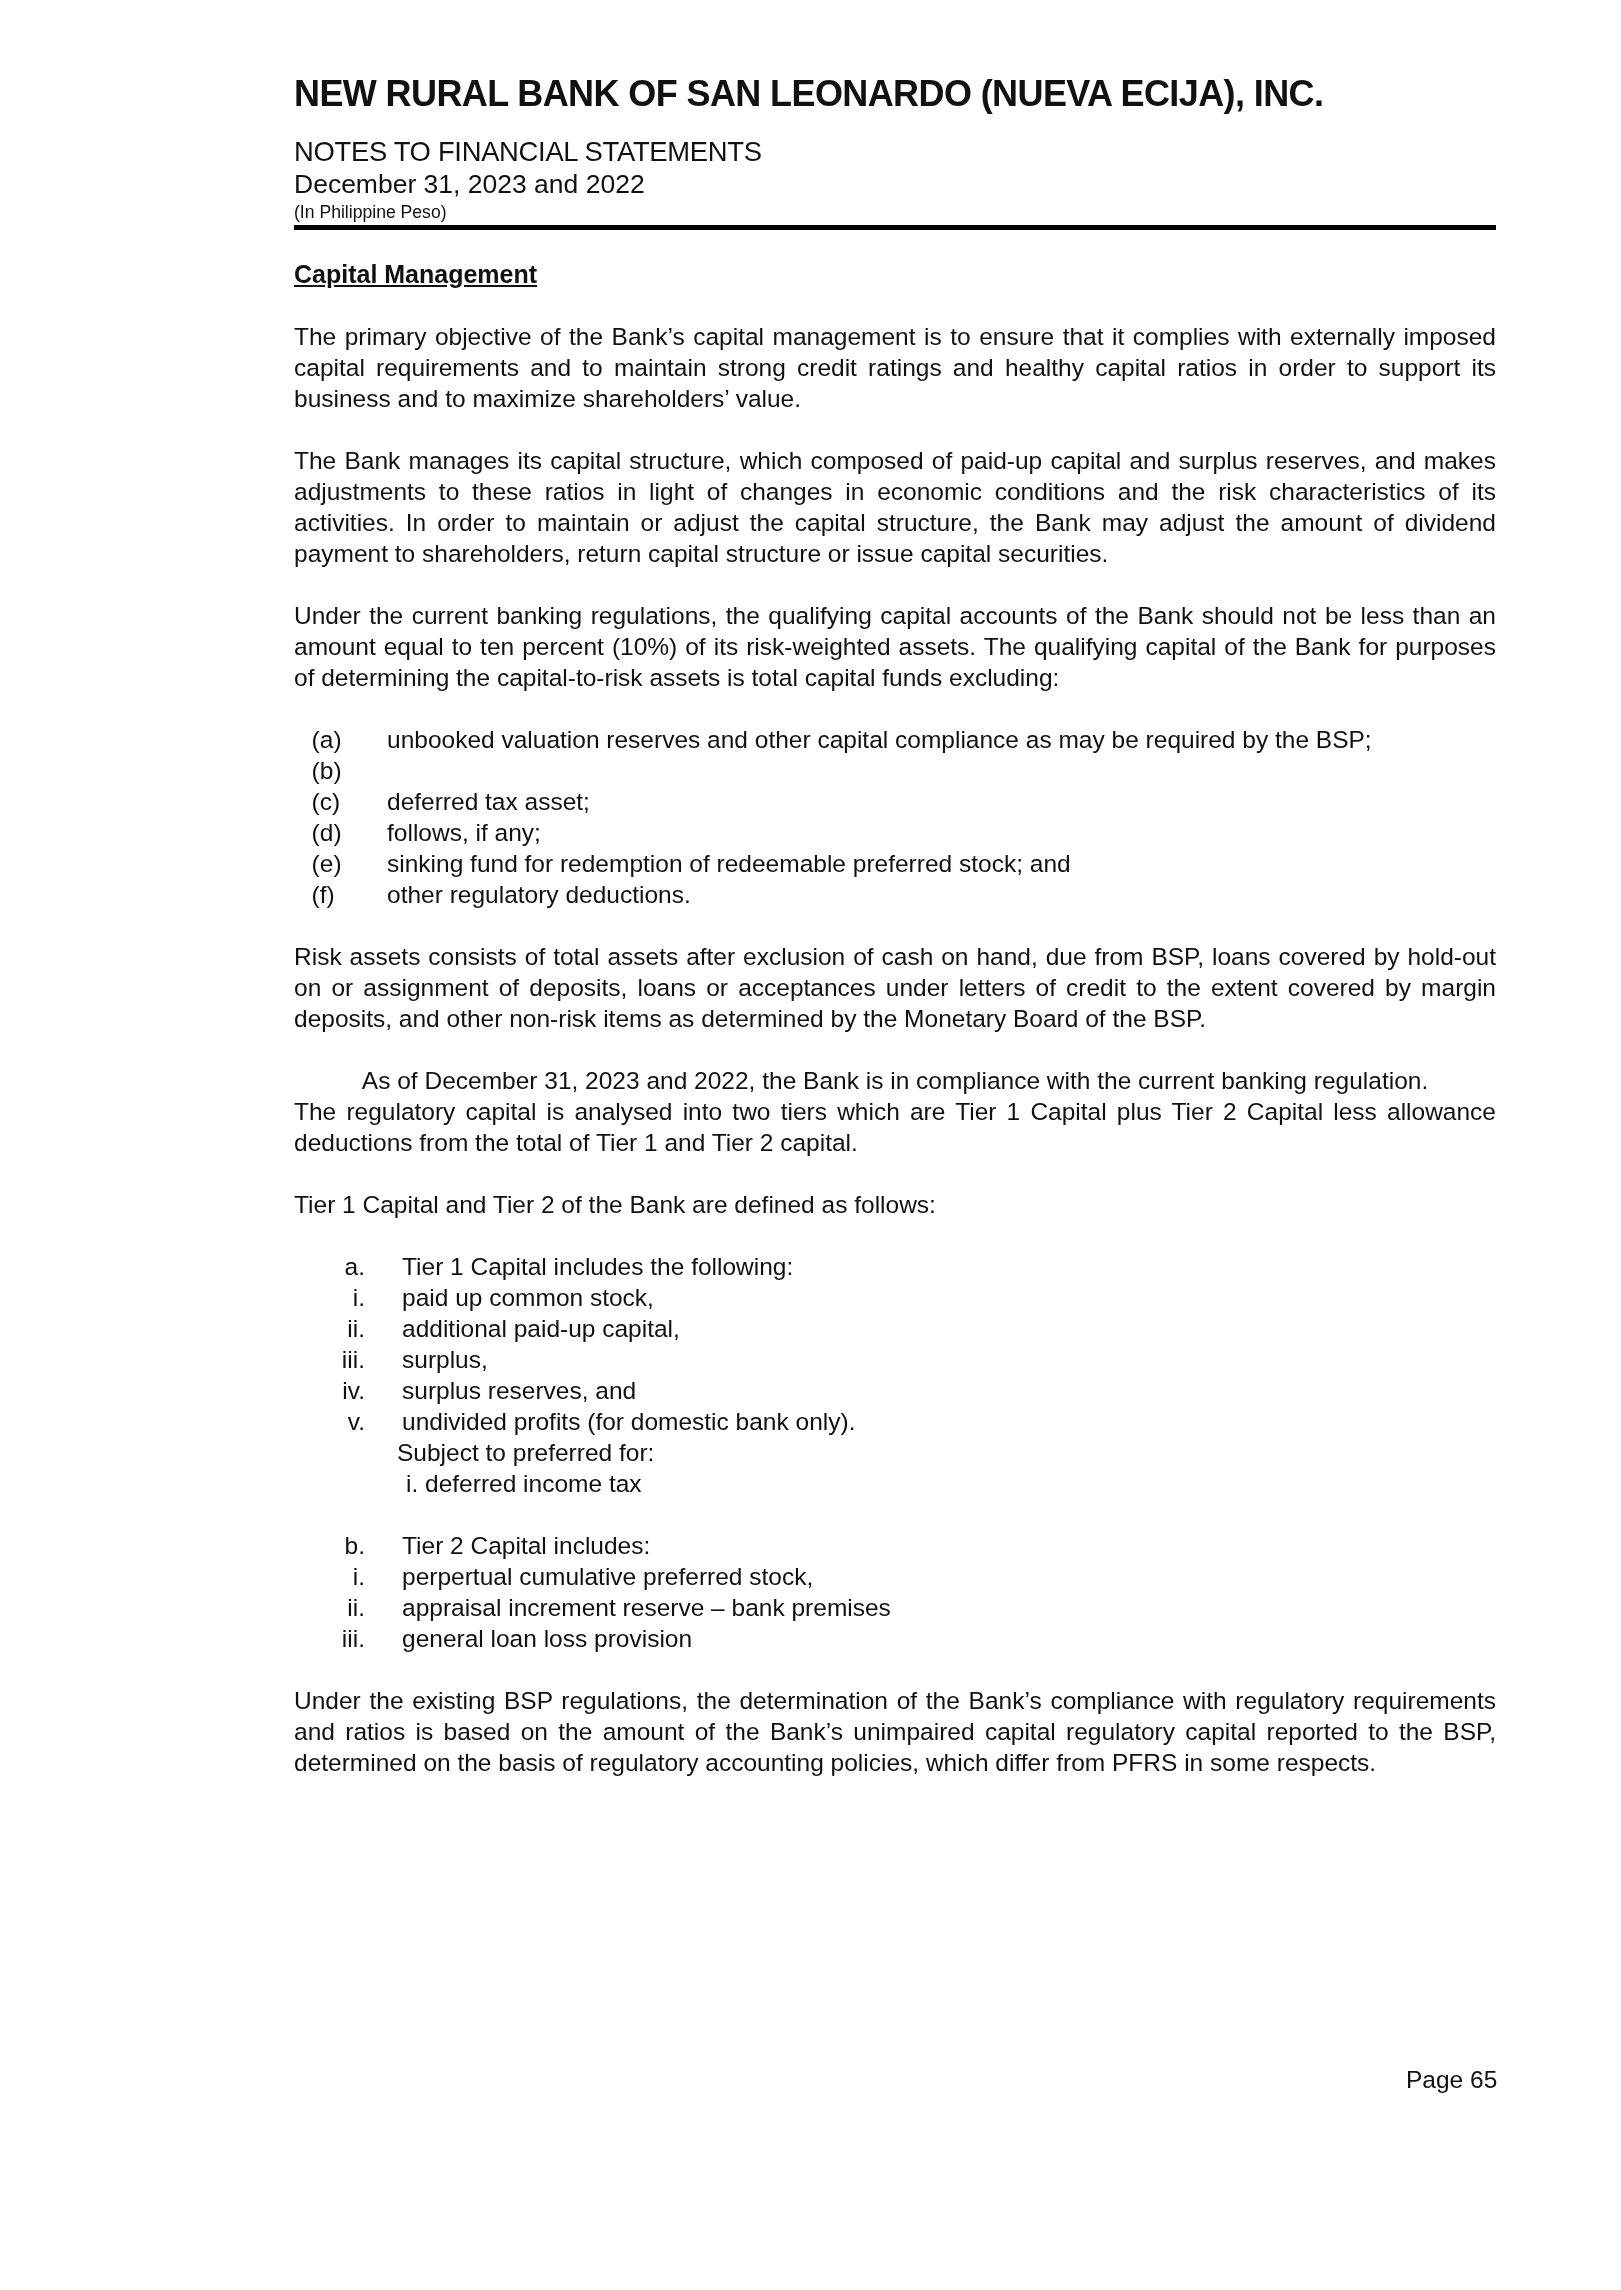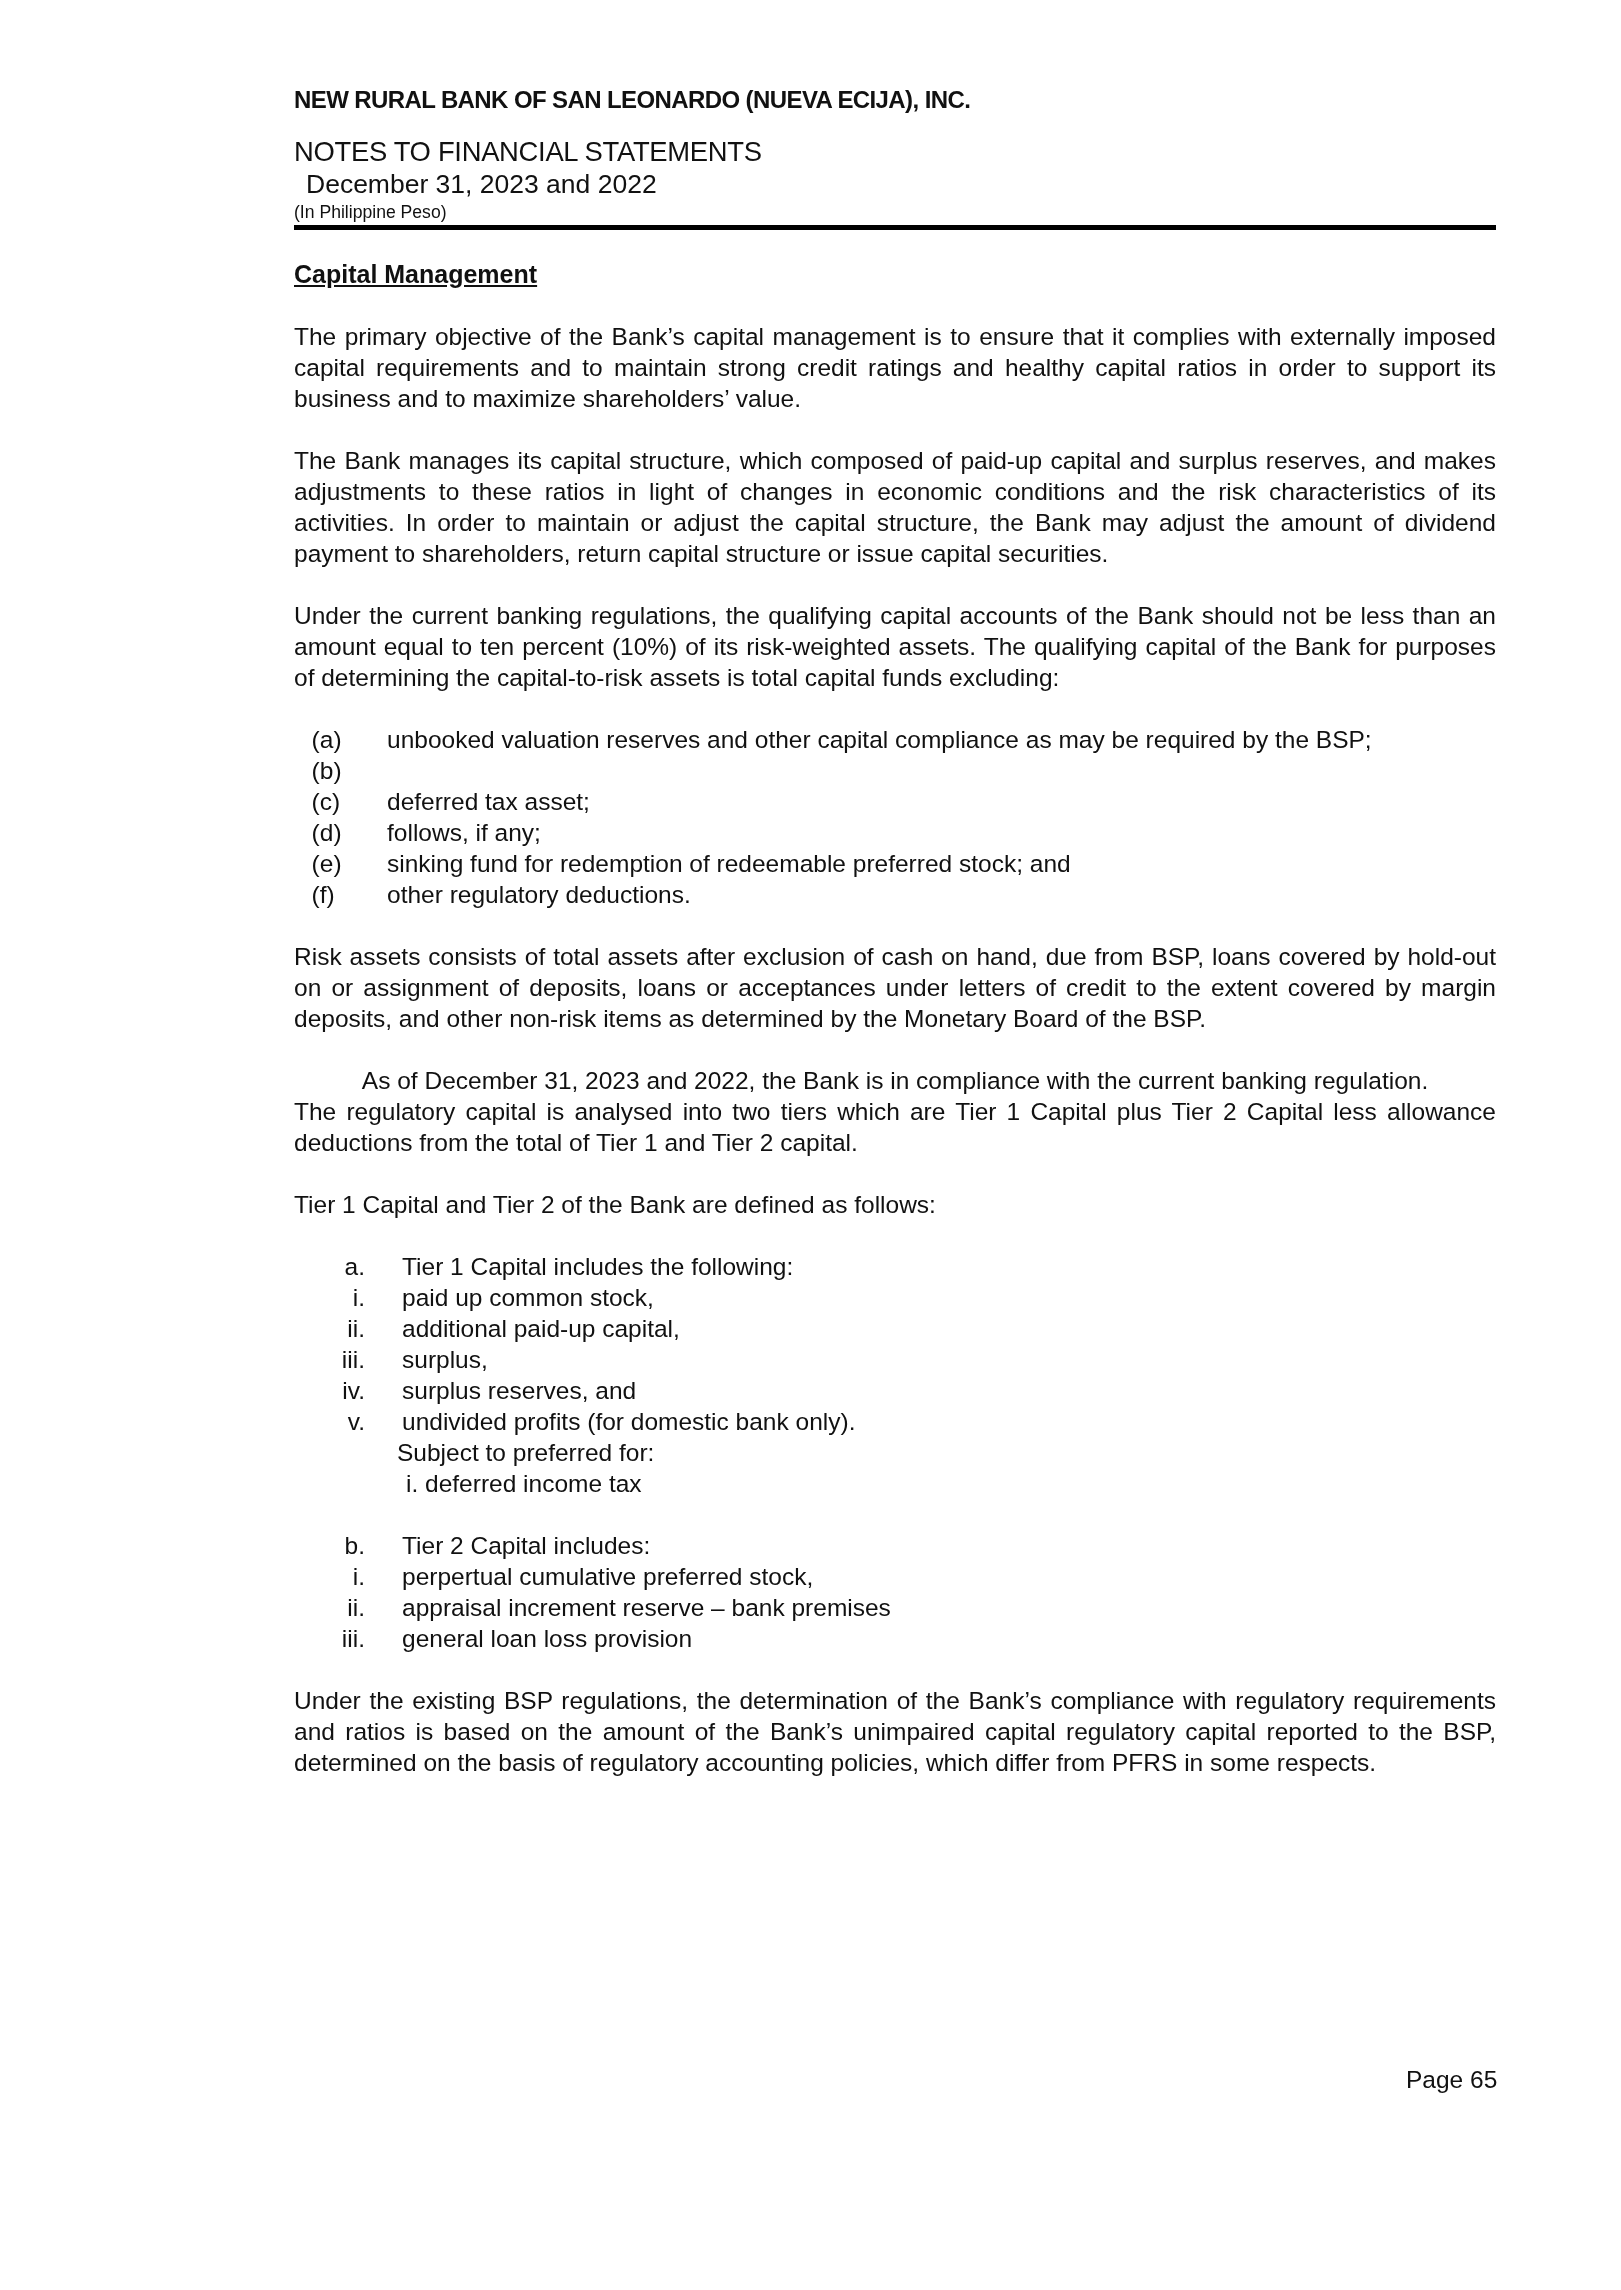--- a/index.html
+++ b/index.html
@@ -1,21 +1,21 @@
 <!DOCTYPE html>
 <html><head>
 <meta charset="utf-8">
 <style>
   html, body { margin: 0; padding: 0; background: #ffffff; }
   body { width: 1621px; height: 2291px; position: relative; overflow: hidden;
          font-family: "Liberation Sans", sans-serif; color: #111111; }
   .page { position: absolute; left: 294px; top: 0; width: 1202px; }
-  .hdr-title { position: absolute; top: 80px; left: 0; font-size: 24px; font-weight: bold; letter-spacing: -0.6px; white-space: nowrap; line-height: 39px; }
+  .hdr-title { position: absolute; top: 74px; left: 0; font-size: 36px; font-weight: bold; letter-spacing: -0.6px; white-space: nowrap; line-height: 39px; }
   .hdr-sub { position: absolute; top: 136px; left: 0; font-size: 27.4px; font-weight: normal; letter-spacing: -0.3px; white-space: nowrap; line-height: 31px; }
-  .hdr-date { position: absolute; top: 170px; left: 12px; font-size: 26.5px; white-space: nowrap; line-height: 29px; }
+  .hdr-date { position: absolute; top: 170px; left: 0; font-size: 26.5px; white-space: nowrap; line-height: 29px; }
   .hdr-cur { position: absolute; top: 202px; left: 0; font-size: 17.6px; white-space: nowrap; line-height: 21.6px; text-align: center; }
   .rule { position: absolute; top: 225px; left: 0; width: 1202px; height: 4.9px; background: #000; }
   .body { position: absolute; top: 259px; left: 0; width: 1202px; font-size: 24.5px; line-height: 31px; }
   .h2 { font-weight: bold; font-size: 25px; margin: 0 0 31px 0; text-decoration: underline; }
   .para { text-align: justify; margin: 0 0 31px 0; }
   .para.left { text-align: left; }
   .para.tight { margin-bottom: 0; text-align: center; }
   ul.plain { list-style: none; margin: 0 0 31px 0; padding: 0; }
   .exc-row { display: flex; }
   .exc-mark { width: 93px; padding-left: 17.6px; box-sizing: border-box; }

